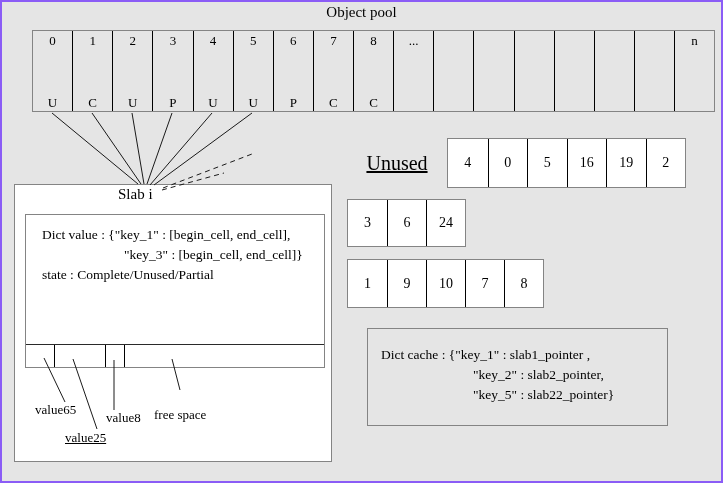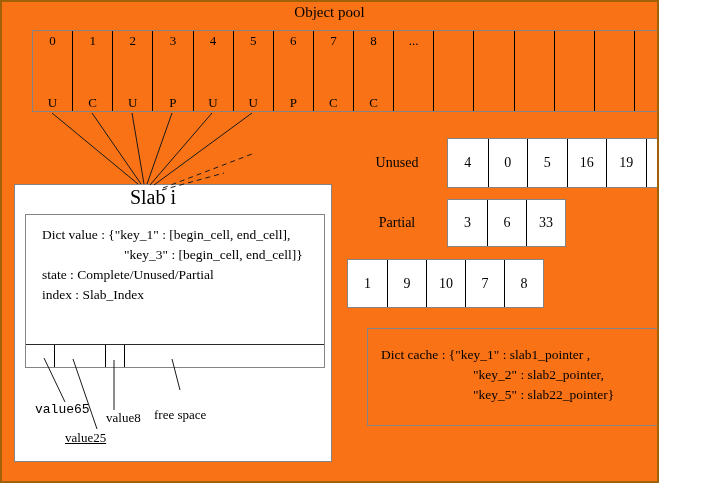--- a/index.html
+++ b/index.html
@@ -1,24 +1,24 @@
 <!DOCTYPE html>
 <html><head>
 <meta charset="utf-8">
 <style>
   * { margin: 0; padding: 0; box-sizing: border-box; }
   html, body { background: #ffffff; }
   body { font-family: "Liberation Serif", "DejaVu Serif", serif; color: #000; }
 
   .canvas {
     position: relative;
-    width: 659px;
+    width: 723px;
     height: 483px;
-    border: 2px solid #a16207;
-    background: #f97316;
+    border: 2px solid #8b5cf6;
+    background: #e5e5e5;
     overflow: hidden;
   }
 
   .title {
     position: absolute;
     top: 2px; left: 0; right: 0;
     text-align: center;
     font-size: 15px;
   }
 
@@ -57,22 +57,21 @@
     position: absolute;
     left: 12px; top: 182px;
     width: 318px; height: 278px;
     border: 1px solid #848484;
     background: #fff;
   }
   .slab-label {
     position: absolute;
     left: 103px; top: 1px;
     width: 70px;
-    text-align: center;
-    font-size: 20px;
+    font-size: 15px;
   }
   .slab-info-box {
     position: absolute;
     left: 10px; top: 29px;          
     width: 300px; height: 154px;
     border: 1px solid #848484;
   }
   .slab-info-text {
     position: absolute;
     left: 16px; top: 10px;
@@ -89,33 +88,34 @@
     border-top: 1px solid #2a2a2a;
     display: flex;
   }
   .bar-seg { height: 100%; }
   .bar-seg.b1 { width: 29px; border-right: 1px solid #000; }
   .bar-seg.b2 { width: 51px; border-right: 1px solid #000; }
   .bar-seg.b3 { width: 19px; border-right: 1px solid #000; }
   .bar-seg.b4 { flex: 1; }
 
   .bar-label { position: absolute; font-size: 13px; white-space: nowrap; }
-  .lbl-value65   { left: 33px;  top: 400px; font-family: Liberation Mono, monospace; }
+  .lbl-value65   { left: 33px;  top: 400px; }
   .lbl-value25   { left: 63px;  top: 428px; text-decoration: underline; }
   .lbl-value8    { left: 104px; top: 408px; }
   .lbl-freespace { left: 152px; top: 389px; margin-top: 16px; }
 
   
   .state-row { position: absolute; display: flex; }
   .state-row .row-label {
     width: 100px;
     display: flex;
     align-items: center;
     justify-content: center;
-    font-size: 14px;
+    font-size: 20px;
+    text-decoration: underline;
   }
   .row-cells {
     display: flex;
     border: 1px solid #848484;
     background: #fff;
   }
   .row-cell {
     display: flex;
     align-items: center;
     justify-content: center;
@@ -224,21 +224,20 @@
       </div>
   </div>
 
   <div class="slab-box">
     <div class="slab-label">Slab i</div>
     <div class="slab-info-box">
       <div class="slab-info-text">
         <div>Dict value : {"key_1" : [begin_cell, end_cell],</div>
         <div class="indent-key3">"key_3" : [begin_cell, end_cell]}</div>
         <div>state : Complete/Unused/Partial</div>
-        <div>index : Slab_Index</div>
       </div>
       <div class="slab-bar">
         <div class="bar-seg b1"></div>
         <div class="bar-seg b2"></div>
         <div class="bar-seg b3"></div>
         <div class="bar-seg b4"></div>
       </div>
     </div>
   </div>
 
@@ -253,25 +252,24 @@
       <div class="row-cell">4</div>
       <div class="row-cell">0</div>
       <div class="row-cell">5</div>
       <div class="row-cell">16</div>
       <div class="row-cell">19</div>
       <div class="row-cell">2</div>
     </div>
   </div>
 
   <div class="state-row row-partial">
-    <div class="row-label">Partial</div>
     <div class="row-cells">
       <div class="row-cell">3</div>
       <div class="row-cell">6</div>
-      <div class="row-cell">33</div>
+      <div class="row-cell">24</div>
     </div>
   </div>
 
   <div class="state-row row-complete">
     <div class="row-cells">
       <div class="row-cell">1</div>
       <div class="row-cell">9</div>
       <div class="row-cell">10</div>
       <div class="row-cell">7</div>
       <div class="row-cell">8</div>

